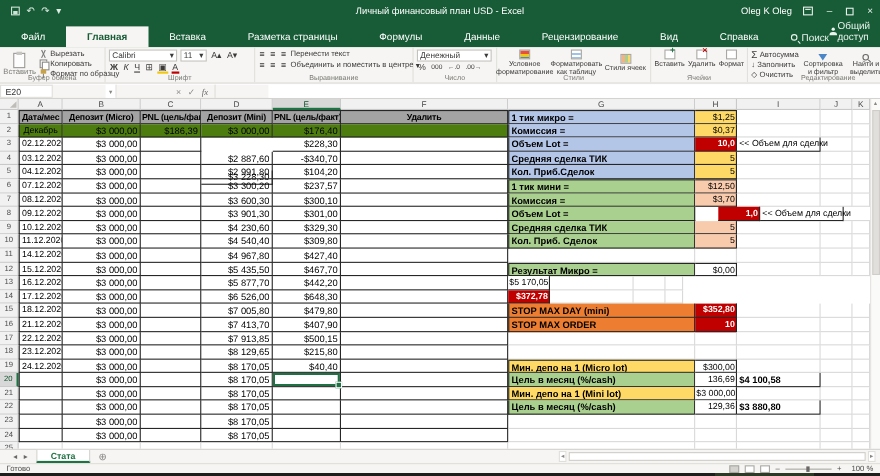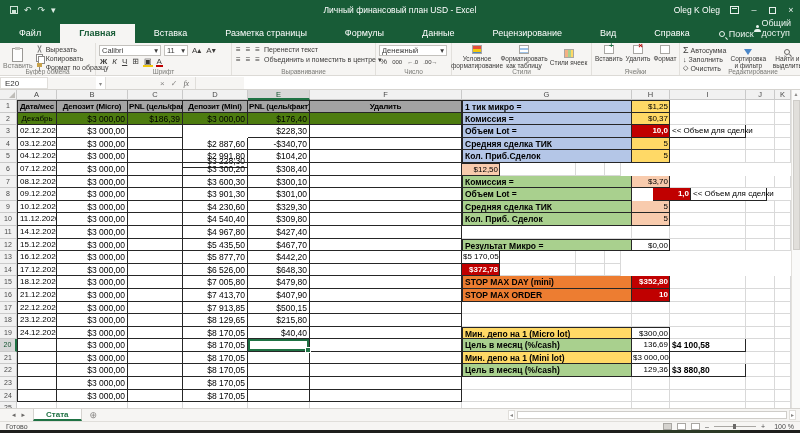--- a/index.html
+++ b/index.html
@@ -456,22 +456,23 @@
           <div class="gc c-i" style="width: 76px; flex: 0 0 76px;"></div>
           <div class="gc c-j" style="width: 29px; flex: 0 0 29px;"></div>
           <div class="gc c-k" style="width: 16px; flex: 0 0 16px;"></div>
         </div>
         <div class="grow">
           <div class="rh">6</div>
           <div class="gc c-a tb bl ctr" style="width: 40px; flex: 0 0 40px;">07.12.2020</div>
           <div class="gc c-b tb num" style="width: 71px; flex: 0 0 71px;">$3 000,00</div>
           <div class="gc c-c tb num" style="width: 55px; flex: 0 0 55px;"></div>
           <div class="gc c-d tb num" style="width: 65px; flex: 0 0 65px;">$3 300,20</div>
-          <div class="gc c-e tb num" style="width: 62px; flex: 0 0 62px;">$308,40</div>
-          <div class="gc c-f tb" style="width: 152px; flex: 0 0 152px;"></div>
+          <div class="gc c-e tb num" style="width: 62px; flex: 0 0 62px;">$237,57</div>
+          <div class="gc c-f tb" style="width: 152px; flex: 0 0 152px;"></div>
+          <div class="gc c-g tb k-green bl bt" style="width: 170px; flex: 0 0 170px;">1 тик мини =</div>
           <div class="gc c-h tb k-peach bt" style="width: 38px; flex: 0 0 38px;">$12,50</div>
           <div class="gc c-i" style="width: 76px; flex: 0 0 76px;"></div>
           <div class="gc c-j" style="width: 29px; flex: 0 0 29px;"></div>
           <div class="gc c-k" style="width: 16px; flex: 0 0 16px;"></div>
         </div>
         <div class="grow">
           <div class="rh">7</div>
           <div class="gc c-a tb bl ctr" style="width: 40px; flex: 0 0 40px;">08.12.2020</div>
           <div class="gc c-b tb num" style="width: 71px; flex: 0 0 71px;">$3 000,00</div>
           <div class="gc c-c tb num" style="width: 55px; flex: 0 0 55px;"></div>

